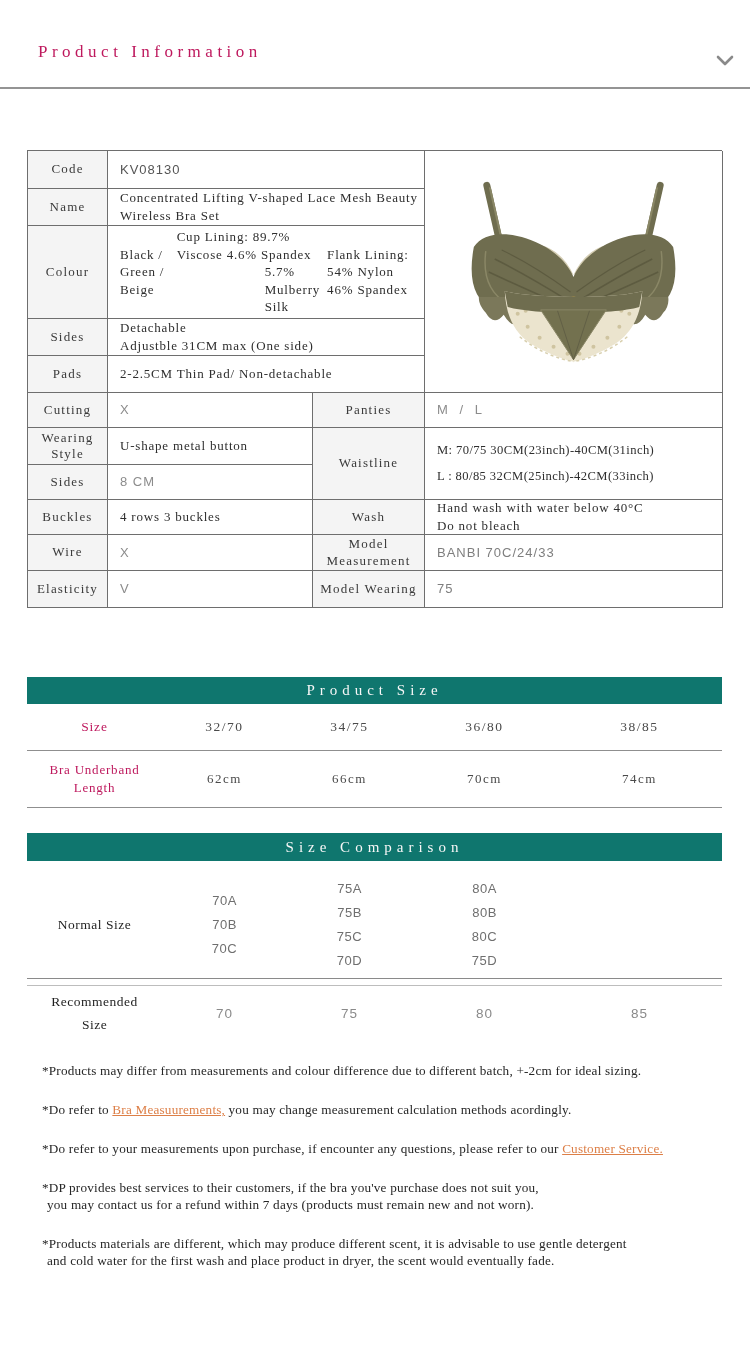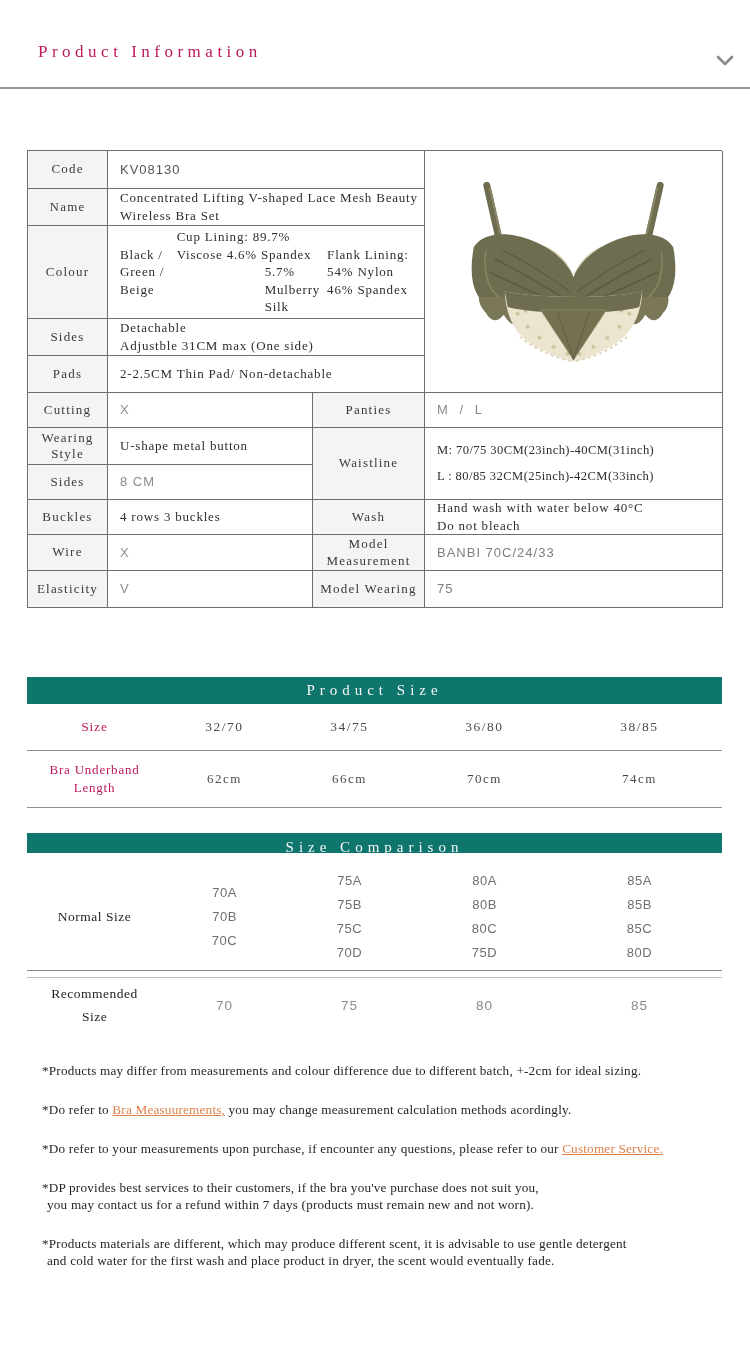--- a/index.html
+++ b/index.html
@@ -37,21 +37,21 @@
   
   .psize { position:absolute; left:27px; top:677px; width:695px; }
   .psize .bar { height:27px; line-height:27px; }
   .grid5 { display:grid; grid-template-columns:135px 125px 125px 145px 165px; text-align:center; align-items:center; }
   .ps-row1 { height:47px; border-bottom:1px solid #8f8f8f; font-size:13.5px; }
   .ps-row2 { height:57px; border-bottom:1px solid #8f8f8f; font-size:13px; }
   .ps-label { color:#be185d; letter-spacing:0.8px; line-height:1.35; padding:0 8px; }
   .ps-val { color:#4a4a4a; letter-spacing:1.5px; }
   
   .scomp { position:absolute; left:27px; top:833px; width:695px; }
-  .scomp .bar { height:20px; line-height:28px; }
+  .scomp .bar { height:28px; line-height:28px; }
   .sc-body { height:117px; align-items:stretch; padding-top:10px; }
   .sc-label { color:#1f1f1f; font-size:13.5px; letter-spacing:0.5px; display:flex; align-items:center; justify-content:center; }
   .sc-col { display:flex; flex-direction:column; justify-content:center; gap:0; font-family:"Liberation Sans",sans-serif; color:#6f6f6f; font-size:13px; letter-spacing:0.5px; }
   .sc-col span { line-height:24px; }
   .divider { height:8px; border-top:1px solid #8a8a8a; border-bottom:1px solid #bdbdbd; }
   .sc-rec { height:55px; font-size:13.5px; }
   .rec-label { color:#1f1f1f; letter-spacing:0.5px; line-height:1.7; padding:0 14px; }
   .rec-val { font-family:"Liberation Sans",sans-serif; color:#8a8a8a; letter-spacing:1px; }
   
   .notes { position:absolute; left:42px; top:1062px; width:672px; font-size:13.2px; color:#262626; letter-spacing:0.2px; }
@@ -223,26 +223,20 @@
         <span>75B</span>
         <span>75C</span>
         <span>70D</span>
       </div>
       <div class="sc-col">
         <span>80A</span>
         <span>80B</span>
         <span>80C</span>
         <span>75D</span>
       </div>
-      <div class="sc-col">
-        <span>85A</span>
-        <span>85B</span>
-        <span>85C</span>
-        <span>80D</span>
-      </div>
     </div>
     <div class="divider"></div>
     <div class="grid5 sc-rec">
       <span class="rec-label">Recommended Size</span>
       <span class="rec-val">70</span>
       <span class="rec-val">75</span>
       <span class="rec-val">80</span>
       <span class="rec-val">85</span>
     </div>
   </div>

